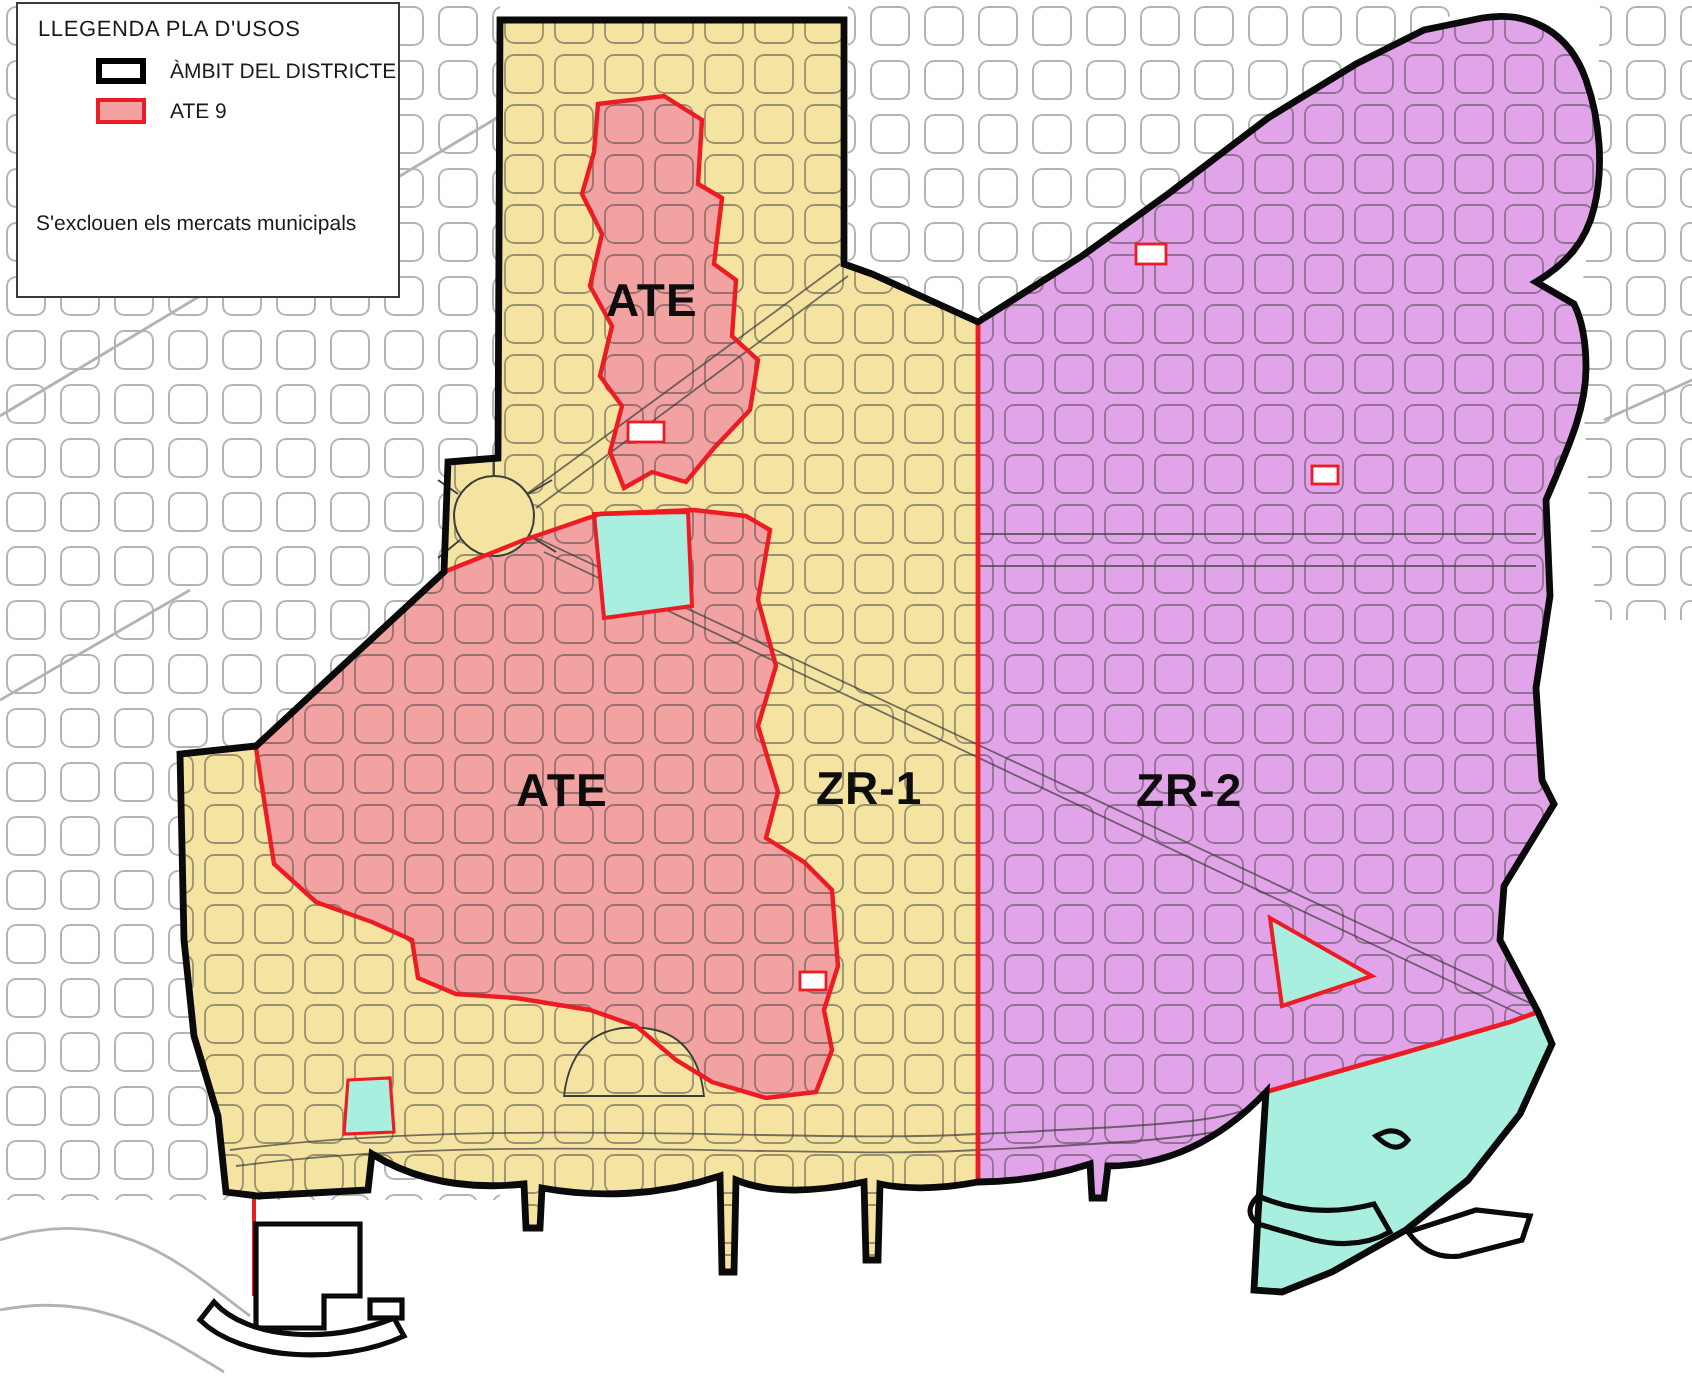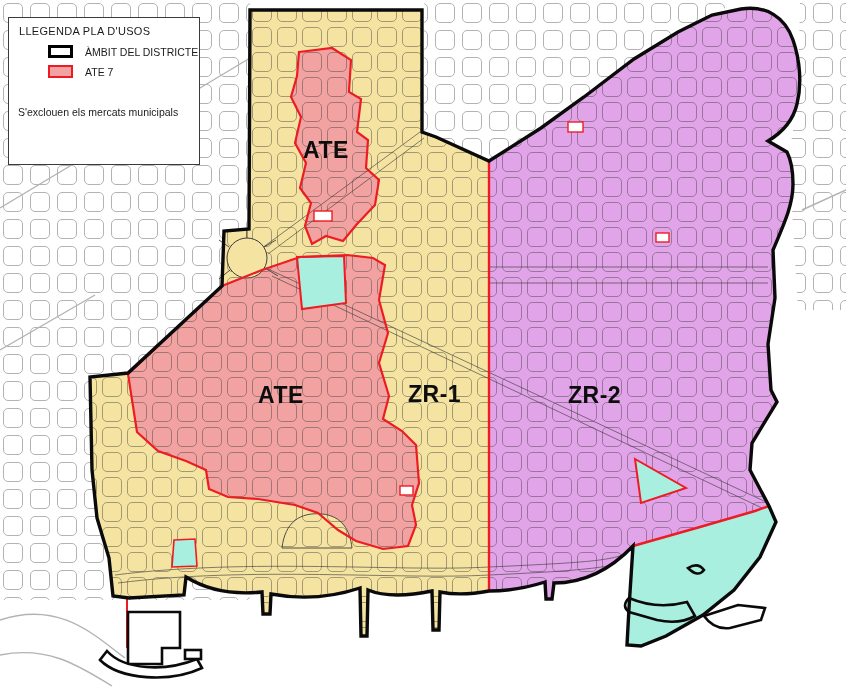--- a/index.html
+++ b/index.html
@@ -1,32 +1,32 @@
 <!DOCTYPE html>
 <html><head>
 <meta charset="utf-8">
 <style>
   html,body{margin:0;padding:0;background:#fff;}
   .stage{position:relative;width:846px;height:688px;overflow:hidden;background:#fff;
          font-family:"Liberation Sans",sans-serif;}
   .stage svg{position:absolute;left:0;top:0;}
   
-  .legend{position:absolute;left:8px;top:17px;width:192px;height:148px;background:#fff;
+  .legend{position:absolute;left:8px;top:1px;width:192px;height:148px;background:#fff;
           border:1px solid #3a3a3a;box-sizing:border-box;padding:7px 6px 4px 9px;z-index:5;}
   .legend-title{font-size:11px;color:#1a1a1a;letter-spacing:.3px;margin:0 0 7px 1px;}
   .legend-row{display:flex;align-items:center;margin:0 0 5px 7px;height:15px;padding-left:23px;}
   .legend-row .sw{width:25px;height:13px;margin-right:12px;flex:0 0 auto;box-sizing:border-box;}
   .legend-row .lbl{font-size:10.5px;color:#1a1a1a;white-space:nowrap;}
   .sw-district{background:#fff;border:3px solid #000;}
   .sw-zr1{background:#F5E4A1;border:2px solid #ED1C24;}
   .sw-zr2{background:#C9BC84;border:2px solid #ED1C24;}
   .sw-ate{background:#F2A3A1;border:2px solid #ED1C24;}
   .sw-commercial{background:#A9EFDF;border:none;}
   .legend-gap{height:22px;}
-  .legend-note{font-size:10.5px;color:#1a1a1a;margin:0 0 0 0;white-space:nowrap;}
+  .legend-note{font-size:10.5px;color:#1a1a1a;margin:16px 0 0 0;white-space:nowrap;}
   .map-label{font-weight:bold;font-size:23px;fill:#0d0d0d;letter-spacing:.5px;}
 </style>
 </head>
 <body>
 
 <div class="stage">
 
 <svg width="846" height="688" viewBox="0 0 846 688">
   <defs>
     <pattern id="blocksOut" width="27" height="27" patternUnits="userSpaceOnUse">
@@ -171,21 +171,21 @@
 
 <div class="legend">
   <div class="legend-title">LLEGENDA PLA D'USOS</div>
 
   <div class="legend-row">
     <span class="sw sw-district"></span>
     <span class="lbl">ÀMBIT DEL DISTRICTE</span>
   </div>
   <div class="legend-row">
     <span class="sw sw-ate"></span>
-    <span class="lbl">ATE 7</span>
+    <span class="lbl">ATE 9</span>
   </div>
 
   <div class="legend-gap"></div>
 
   <div class="legend-note">S'exclouen els mercats municipals</div>
 </div>
 
 </div>
 
 </body></html>

